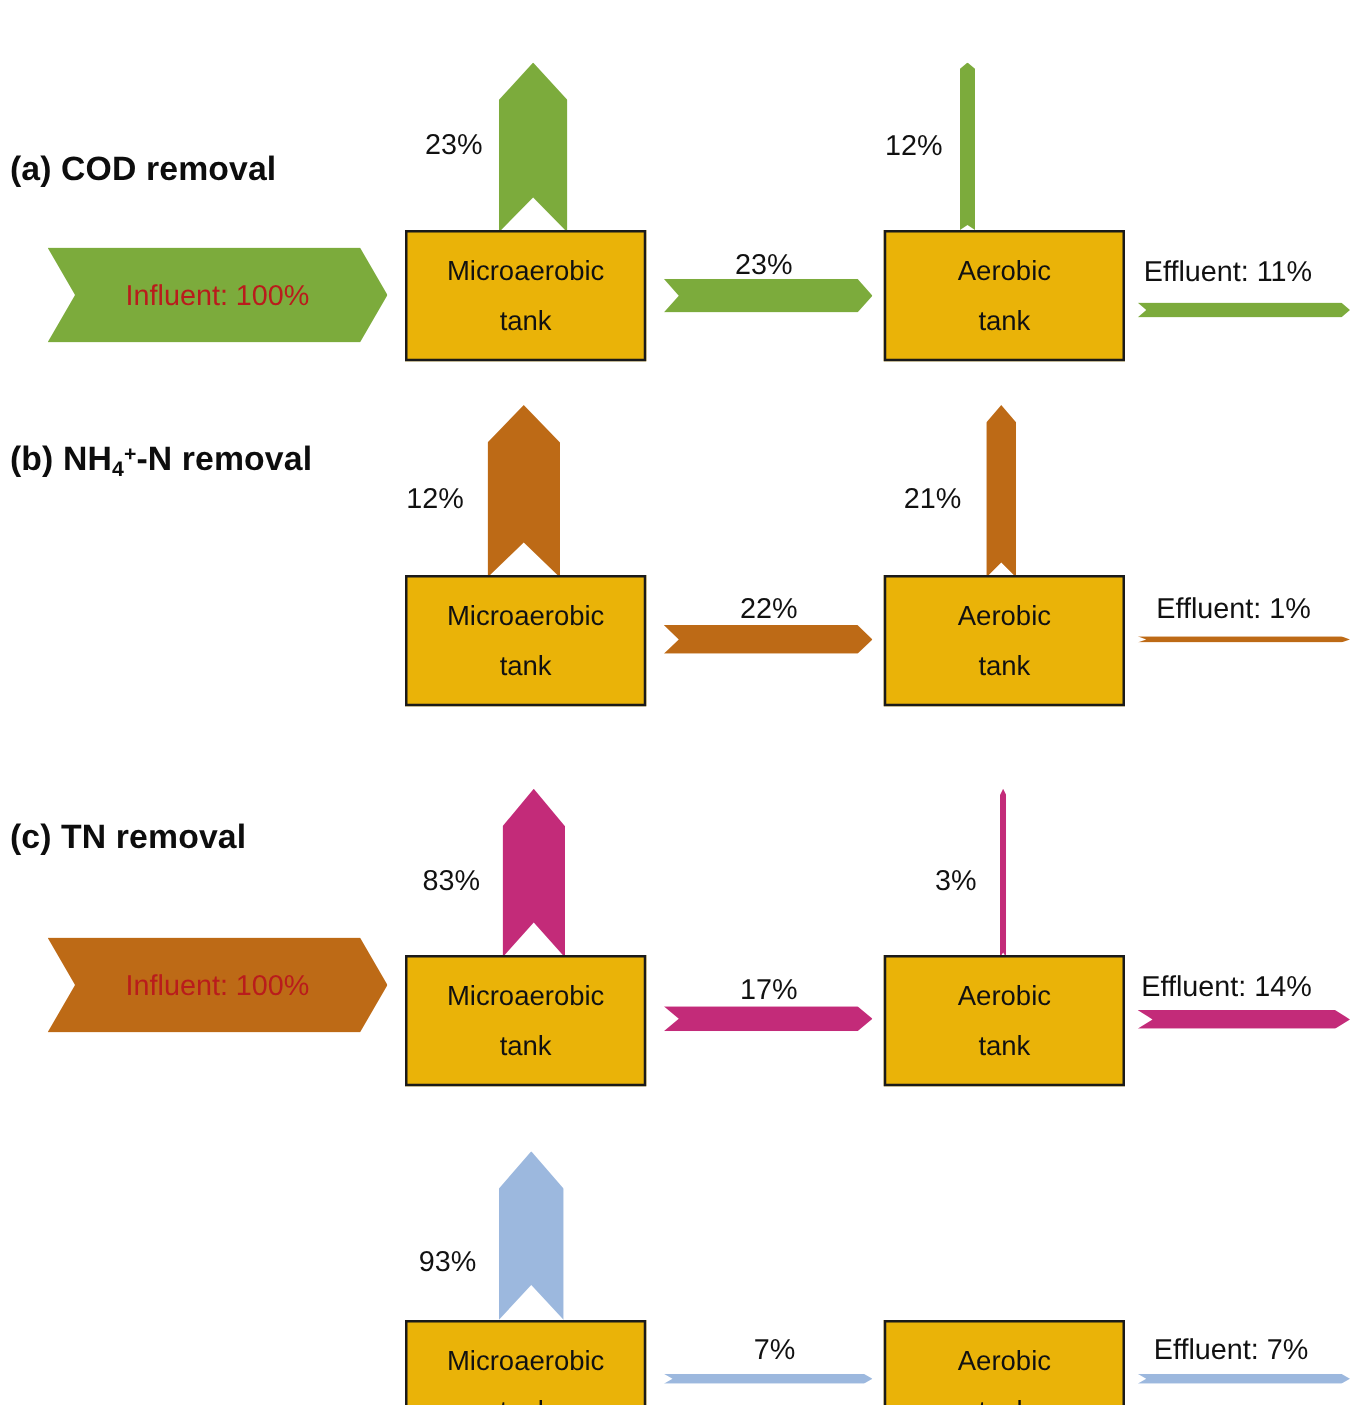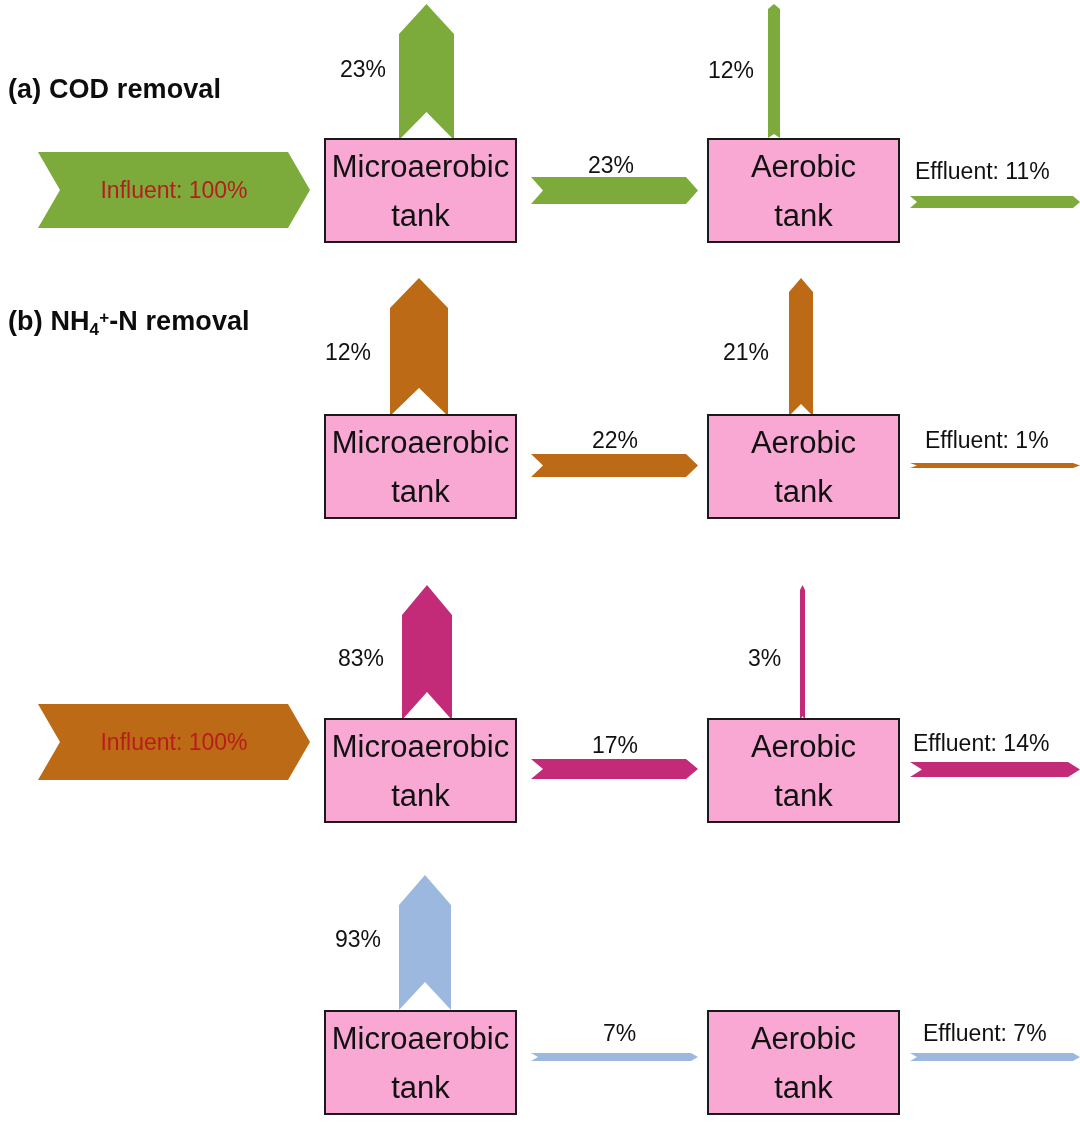--- a/index.html
+++ b/index.html
@@ -3,48 +3,48 @@
 <meta charset="utf-8">
 <title>Removal pathway diagram</title>
 <style>
   html,body{margin:0;padding:0;background:#ffffff;}
   body{
     width:1080px;height:1124px;
     font-family:"Liberation Sans","DejaVu Sans",sans-serif;
     color:#111;
     overflow:hidden;
   }
-  #stage{position:relative;width:1080px;height:804px;background:#fff;}
+  #stage{position:relative;width:1080px;height:804px;background:#fff;margin-top:46px;}
 
   .panel{position:absolute;left:0;width:1080px;}
 
   
   .caption{
     position:absolute;
     left:8px;
     font-size:27px;
     font-weight:bold;
     letter-spacing:.1px;
     white-space:nowrap;
     color:#0d0d0d;
   }
   .caption sub{font-size:17px;vertical-align:-5px;}
   .caption sup{font-size:17px;vertical-align:7px;}
 
   
   .tank{
     position:absolute;
     border:2.5px solid #1a1a1a;
-    background:#f9a8d4;
+    background:#eab308;
     box-sizing:border-box;
     display:flex;
     flex-direction:column;
     align-items:center;
     justify-content:center;
-    font-size:31px;
+    font-size:22px;
     line-height:1.0;
     color:#111;
   }
   .tank .l1{margin-bottom:18px;}
   .tank .l2{}
 
   
   .arrow-right{
     position:absolute;
     -webkit-clip-path:polygon(0 0, calc(100% - 22px) 0, 100% 50%, calc(100% - 22px) 100%, 0 100%, 22px 50%);
@@ -146,20 +146,23 @@
     <div class="tank" style="left:707px;top:150px;width:193px;height:105px;">
       <span class="l1">Aerobic</span>
       <span class="l2">tank</span>
     </div>
 
     <div class="arrow-right hair" style="left:910px;top:199px;width:170px;height:5px;background:#BD6A16;"></div>
     <div class="flow-label" style="left:925px;top:163px;">Effluent: 1%</div>
   </div>
 
   <div class="panel" style="top:570px;height:280px;">
+    <div class="caption" style="top:38px;">
+      <span>(c) TN removal</span>
+    </div>
 
     <div class="arrow-up" style="left:402px;top:15px;width:50px;height:135px;background:#C32B79;"></div>
     <div class="flow-label" style="left:338px;top:75px;text-align:center;">83%</div>
 
     <div class="tank" style="left:324px;top:148px;width:193px;height:105px;">
       <span class="l1">Microaerobic</span>
       <span class="l2">tank</span>
     </div>
 
     <div class="arrow-right thin" style="left:531px;top:189px;width:167px;height:20px;background:#C32B79;"></div>
@@ -173,21 +176,21 @@
       <span class="l2">tank</span>
     </div>
 
     <div class="arrow-right thin" style="left:910px;top:192px;width:170px;height:15px;background:#C32B79;"></div>
     <div class="flow-label" style="left:913px;top:160px;">Effluent: 14%</div>
   </div>
 
   <div class="panel" style="top:850px;height:274px;">
 
     <div class="arrow-up" style="left:399px;top:25px;width:52px;height:135px;background:#9CB8DE;"></div>
-    <div class="flow-label" style="left:335px;top:76px;">93%</div>
+    <div class="flow-label" style="left:335px;top:100px;">93%</div>
 
     <div class="tank" style="left:324px;top:160px;width:193px;height:105px;">
       <span class="l1">Microaerobic</span>
       <span class="l2">tank</span>
     </div>
 
     <div class="arrow-right hair" style="left:531px;top:203px;width:167px;height:8px;background:#9CB8DE;"></div>
     <div class="flow-label" style="left:603px;top:170px;">7%</div>
 
     <div class="tank" style="left:707px;top:160px;width:193px;height:105px;">

